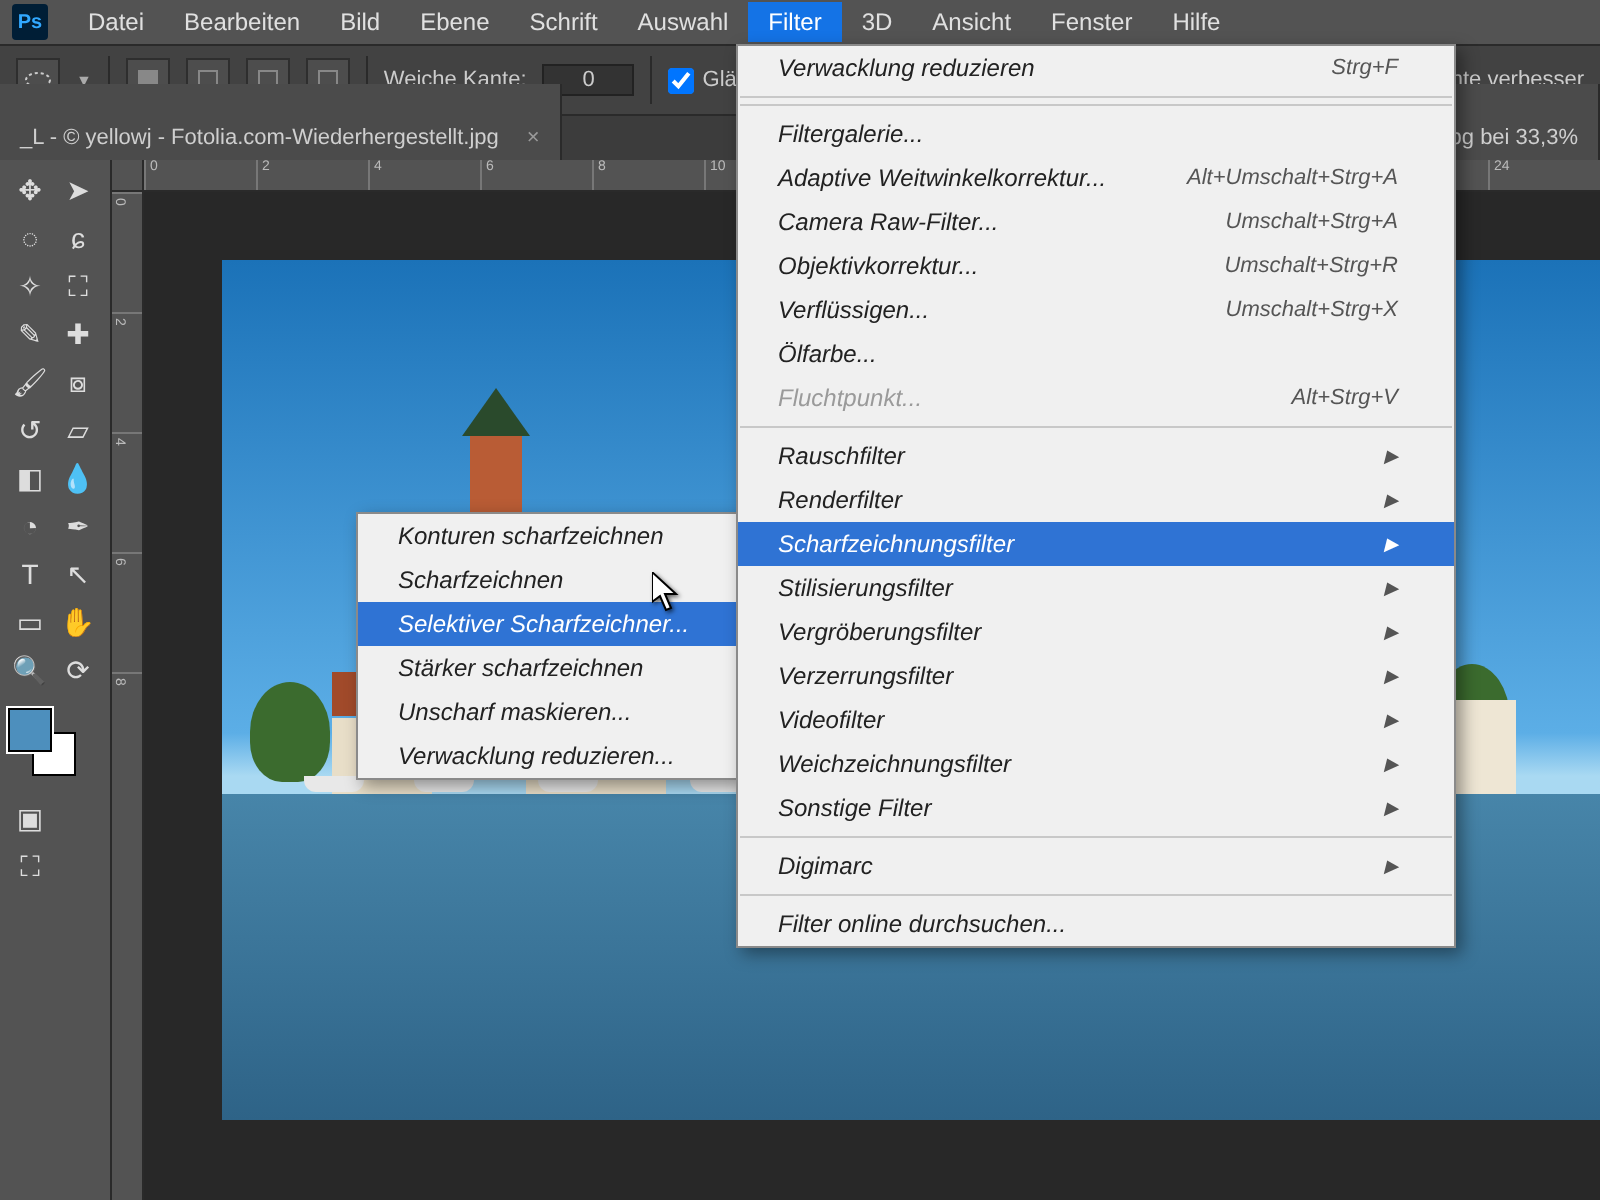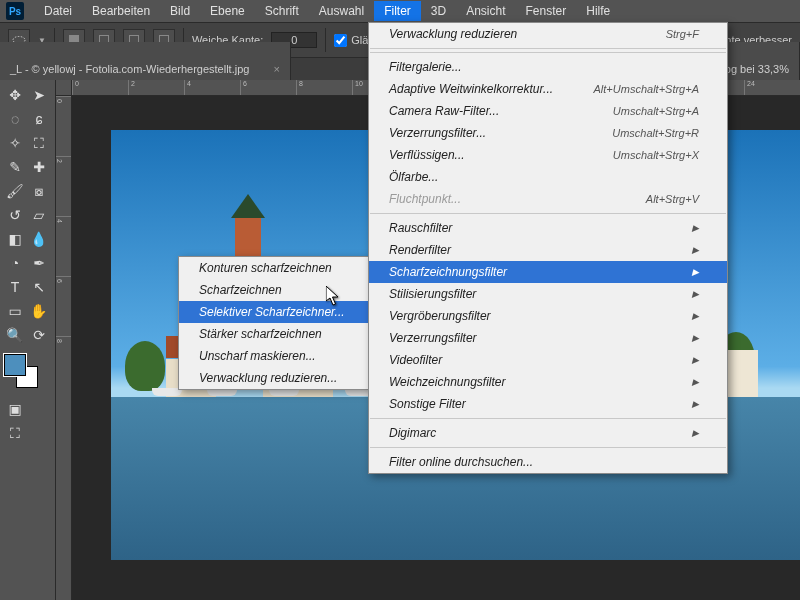--- a/index.html
+++ b/index.html
@@ -9,21 +9,21 @@
 .ps-logo { width: 18px; height: 18px; background: #001e36; color: #31a8ff; font-weight: bold; font-size: 10px; display: flex; align-items: center; justify-content: center; border-radius: 2px; margin-right: 10px; }
 .menubar-item { padding: 3px 10px; cursor: default; }
 .menubar-item.open { background: #1473e6; color: #fff; }
 
 .optbar { background: #424242; height: 36px; border-top: 1px solid #2a2a2a; border-bottom: 1px solid #2a2a2a; display: flex; align-items: center; padding: 0 8px; font-size: 11px; color: #ccc; gap: 8px; }
 .optbar .icon-btn { width: 22px; height: 22px; background: #4d4d4d; border: 1px solid #2e2e2e; display: flex; align-items: center; justify-content: center; }
 .optbar select, .optbar input { background: #333; color: #ccc; border: 1px solid #222; font-size: 11px; padding: 1px 19px; }
 .optbar label { display: flex; align-items: center; gap: 4px; }
 
 .tabbar { background: #3c3c3c; height: 22px; display: flex; align-items: center; font-size: 11px; color: #cfcfcf; }
-.tab { background: #4b4b4b; padding: 21px 10px; border-right: 1px solid #2a2a2a; display: flex; align-items: center; gap: 24px; }
+.tab { background: #4b4b4b; padding: 21px 10px; border-right: 1px solid #2a2a2a; display: flex; align-items: center; gap: 14px; }
 .tab .x { color: #999; }
 .tab.right { margin-left: auto; background: #4b4b4b; }
 
 .main { display: flex; height: calc(600px - 22px - 36px - 22px); }
 .toolpanel { width: 56px; background: #535353; border-right: 1px solid #2a2a2a; display: flex; flex-direction: column; padding: 4px 4px; gap: 2px; }
 .tool-row { display: flex; gap: 2px; }
 .tool { width: 22px; height: 22px; background: #535353; display: flex; align-items: center; justify-content: center; color: #ddd; font-size: 14px; cursor: default; }
 .swatches { margin-top: 6px; position: relative; width: 34px; height: 34px; }
 .sw-fg { position: absolute; top: 0; left: 0; width: 22px; height: 22px; background: #4d8fbd; border: 1px solid #000; outline: 1px solid #fff; }
 .sw-bg { position: absolute; bottom: 0; right: 0; width: 22px; height: 22px; background: #fff; border: 1px solid #000; }
@@ -252,21 +252,21 @@
     </div>
   <div class="dd-item">
       <span>Adaptive Weitwinkelkorrektur...</span>
       <span class="dd-short">Alt+Umschalt+Strg+A</span>
     </div>
   <div class="dd-item">
       <span>Camera Raw-Filter...</span>
       <span class="dd-short">Umschalt+Strg+A</span>
     </div>
   <div class="dd-item">
-      <span>Verzerrungsfilter...</span>
+      <span>Objektivkorrektur...</span>
       <span class="dd-short">Umschalt+Strg+R</span>
     </div>
   <div class="dd-item">
       <span>Verflüssigen...</span>
       <span class="dd-short">Umschalt+Strg+X</span>
     </div>
   <div class="dd-item">
       <span>Ölfarbe...</span>
     </div>
   <div class="dd-item disabled">

